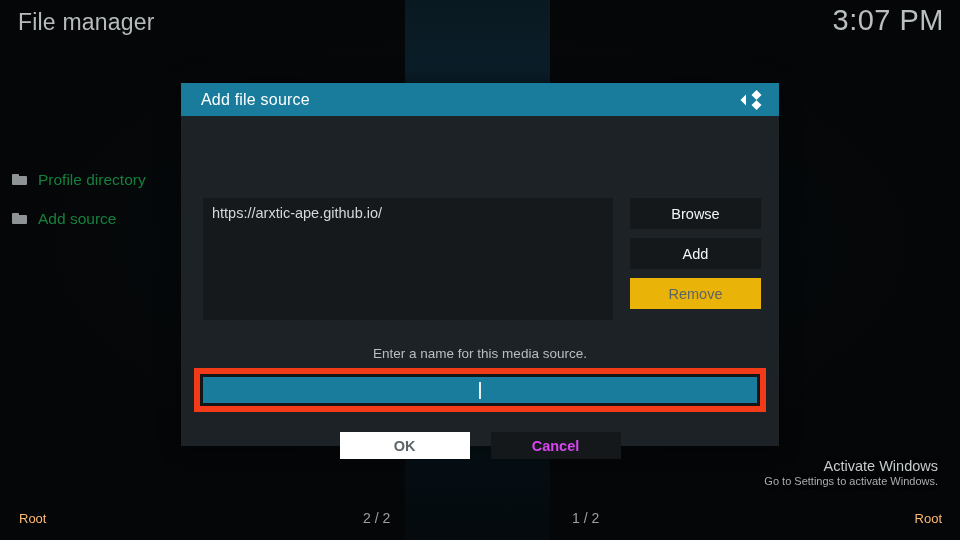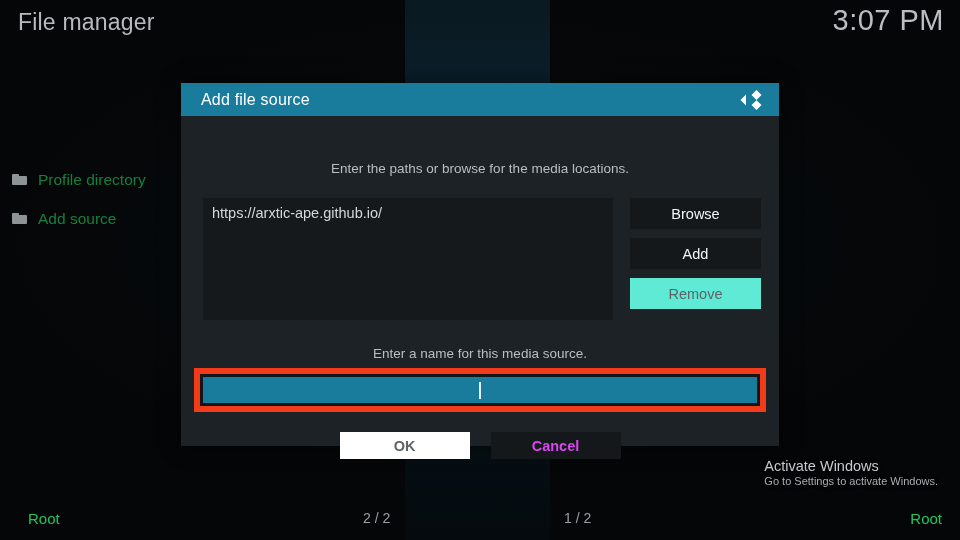--- a/index.html
+++ b/index.html
@@ -183,21 +183,21 @@
     font-family: "Liberation Sans", sans-serif;
     font-size: 14.5px;
     font-weight: normal;
     color: #f2f5f6;
     cursor: pointer;
     text-align: center;
   }
   .dlg-btn + .dlg-btn { margin-top: 9px; }
   .dlg-btn.disabled {
     color: #5d6468;
-    background: #5eead4;
+    background: #eab308;
     cursor: default;
   }
 
   
   .name-highlight {
     position: absolute;
     left: 13px;
     top: 252px;
     width: 572px;
     height: 44px;
@@ -244,21 +244,21 @@
     color: #5d6468;
     background: #ffffff;
     cursor: default;
   }
 
   
   .watermark {
     position: absolute;
     right: 22px;
     top: 458px;
-    text-align: left;
+    text-align: right;
     color: #b9bec1;
     text-shadow: 0 0 4px rgba(0,0,0,0.8);
   }
   .wm-title { font-size: 14.5px; font-weight: 400; color: #c6cbce; }
   .wm-sub   { font-size: 11px; color: #a9aeb1; margin-top: 1px; }
 
   
   .statusbar {
     position: absolute;
     left: 0;
@@ -270,31 +270,30 @@
     position: absolute;
     top: 0;
     height: 44px;
     width: 480px;
     display: flex;
     align-items: center;
   }
   .status-left  { left: 0; }
   .status-right { left: 480px; }
   .status-text {
-    font-size: 15px;
-    color: #22c55e;
-    margin-left: 9px;
+    font-size: 13px;
+    color: #fdba74;
   }
   .status-count {
     font-size: 14px;
     color: #9aa0a3;
   }
   .sl-root  { position: absolute; left: 19px; }
   .sl-count { position: absolute; left: 363px; }
-  .sr-count { position: absolute; left: 84px; }
+  .sr-count { position: absolute; left: 92px; }
   .sr-root  { position: absolute; right: 18px; }
 </style>
 </head>
 <body>
 
 <div id="app">
 
   <div class="bg-band-wide"></div>
   <div class="bg-vignette"></div>
 
@@ -320,21 +319,20 @@
         <svg viewBox="0 0 30 28" width="30" height="28" aria-hidden="true">
           <polygon points="3.5,14 9,8.5 9,19.5" fill="#ffffff"></polygon>
           <polygon points="14.5,9 19.5,4 24.5,9 19.5,14" fill="#ffffff"></polygon>
           <polygon points="14.5,19 19.5,14.2 24.5,19 19.5,24" fill="#ffffff"></polygon>
         </svg>
       </span>
     </div>
 
     <div class="dialog-body">
 
-      <div class="hint-text hint-paths">Enter the paths or browse for the media locations.</div>
 
       <div class="path-listbox">
         <div class="path-item">https://arxtic-ape.github.io/</div>
       </div>
 
       <div class="side-buttons">
         <button class="dlg-btn">Browse</button>
         <button class="dlg-btn">Add</button>
         <button class="dlg-btn disabled">Remove</button>
       </div>

